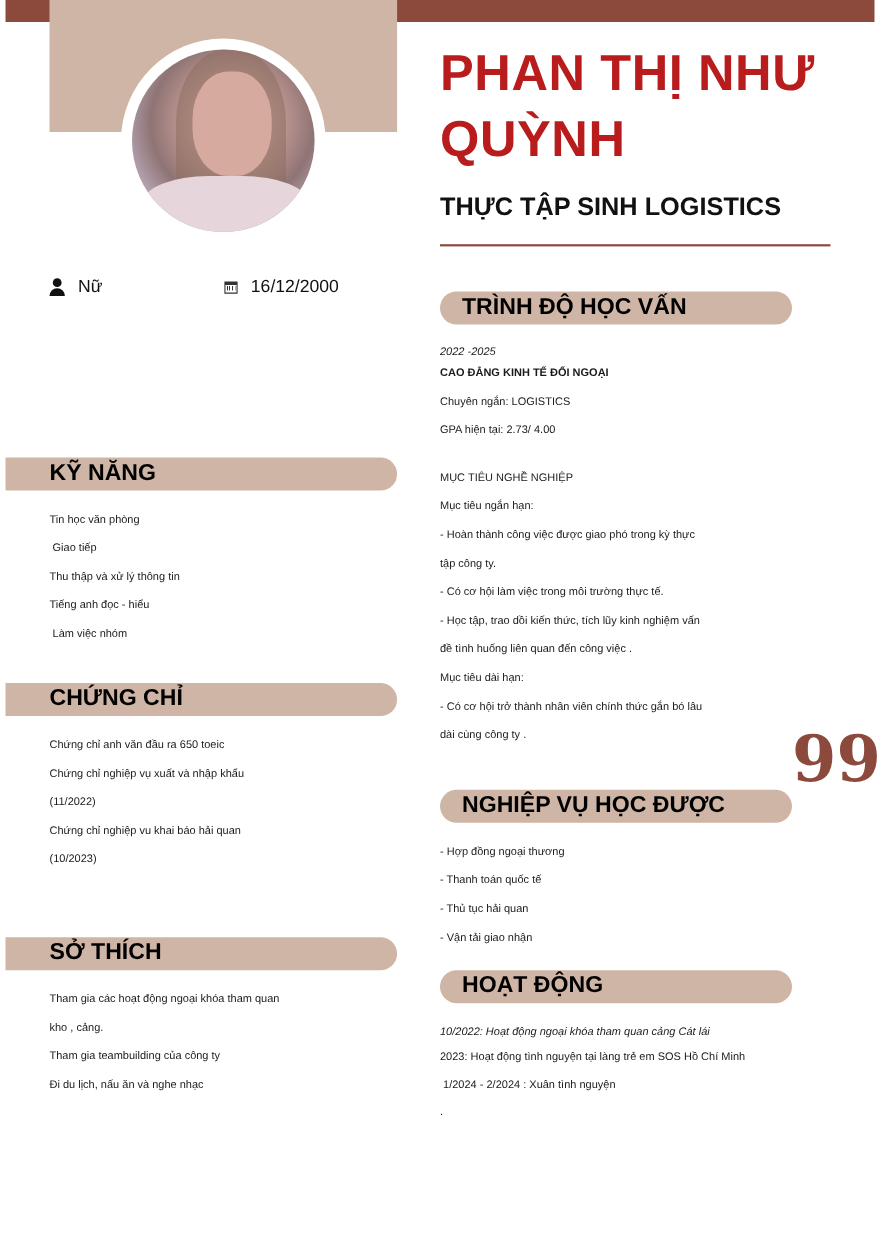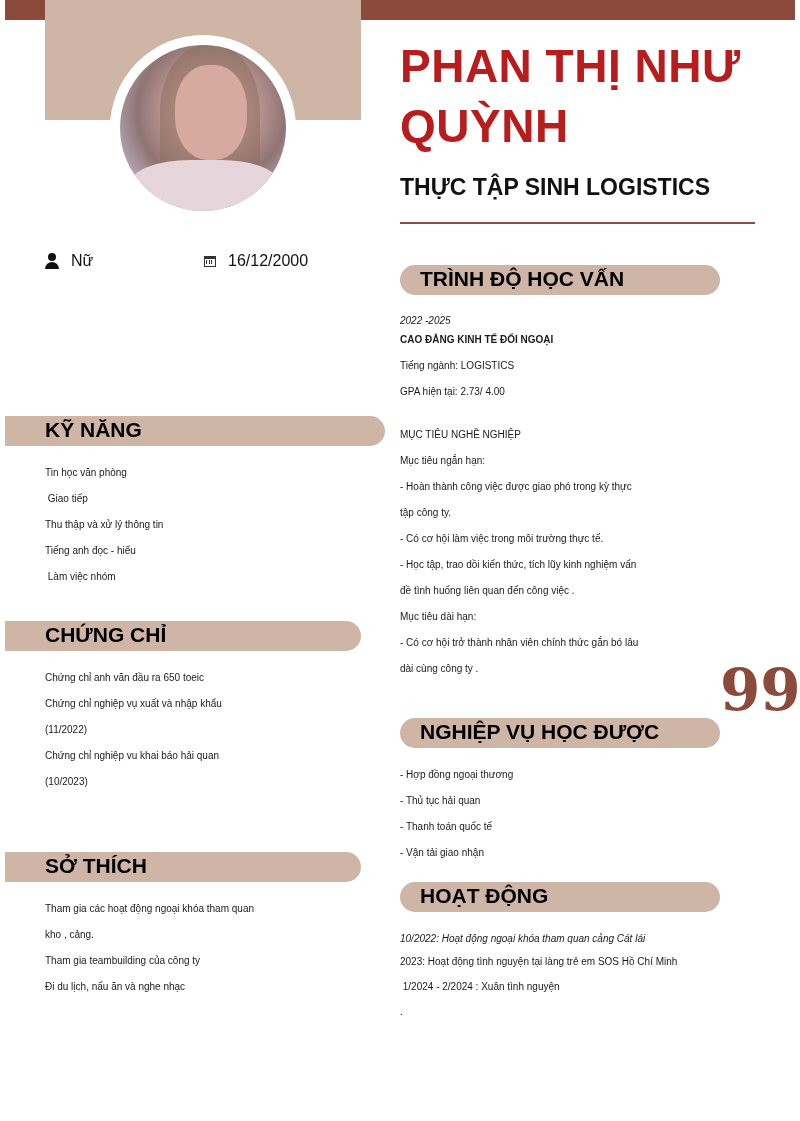--- a/index.html
+++ b/index.html
@@ -52,21 +52,21 @@
 
 <div class="info-row" style="left:45px;justify-content:flex-end;">
   <span class="ico ico-person"></span>
   <span>Nữ</span>
 </div>
 <div class="info-row" style="left:204px;">
   <span class="ico ico-cal"></span>
   <span>16/12/2000</span>
 </div>
 
-<div class="sec-left" style="top:416px;padding-left:24px;">
+<div class="sec-left" style="top:416px;">
   <span class="sec-title">KỸ NĂNG</span>
 </div>
 <div class="lines" style="left:45px; top:460px;">
   <div>Tin học văn phòng</div>
   <div style="white-space:pre;"> Giao tiếp</div>
   <div>Thu thập và xử lý thông tin</div>
   <div>Tiếng anh đọc - hiểu</div>
   <div style="white-space:pre;"> Làm việc nhóm</div>
 </div>
 
@@ -97,21 +97,21 @@
 </div>
 <div class="job">THỰC TẬP SINH LOGISTICS</div>
 <div class="divider"></div>
 
 <div class="sec-right" style="top:265px;">
   <span class="sec-title">TRÌNH ĐỘ HỌC VẤN</span>
 </div>
 <div class="lines" style="left:400px; top:308px;">
   <div class="italic" style="line-height:26px;">2022 -2025</div>
   <div class="bold" style="line-height:20px; margin-top:-4px; margin-bottom:3px;">CAO ĐẲNG KINH TẾ ĐỐI NGOẠI</div>
-  <div>Tiếng ngành: LOGISTICS</div>
+  <div>Chuyên ngắn: LOGISTICS</div>
   <div>GPA hiện tại: 2.73/ 4.00</div>
 </div>
 
 <div class="lines" style="left:400px; top:422px;">
   <div>MỤC TIÊU NGHỀ NGHIỆP</div>
   <div>Mục tiêu ngắn hạn:</div>
   <div>- Hoàn thành công việc được giao phó trong kỳ thực</div>
   <div>tập công ty.</div>
   <div>- Có cơ hội làm việc trong môi trường thực tế.</div>
   <div>- Học tập, trao dồi kiến thức, tích lũy kinh nghiệm vấn</div>
@@ -120,22 +120,22 @@
   <div>- Có cơ hội trở thành nhân viên chính thức gắn bó lâu</div>
   <div>dài cùng công ty .</div>
 </div>
 <div class="quote">99</div>
 
 <div class="sec-right" style="top:718px;">
   <span class="sec-title">NGHIỆP VỤ HỌC ĐƯỢC</span>
 </div>
 <div class="lines" style="left:400px; top:762px;">
   <div>- Hợp đồng ngoại thương</div>
+  <div>- Thanh toán quốc tế</div>
   <div>- Thủ tục hải quan</div>
-  <div>- Thanh toán quốc tế</div>
   <div>- Vận tải giao nhận</div>
 </div>
 
 <div class="sec-right" style="top:882px;">
   <span class="sec-title">HOẠT ĐỘNG</span>
 </div>
 <div class="lines" style="left:400px; top:927px; line-height:23px;">
   <div class="italic justify">10/2022: Hoạt động ngoại khóa tham quan cảng Cát lái</div>
   <div class="justify">2023: Hoạt động tình nguyện tại làng trẻ em SOS Hồ Chí Minh</div>
   <div style="white-space:pre; margin-top:2px;"> 1/2024 - 2/2024 : Xuân tình nguyện</div>

